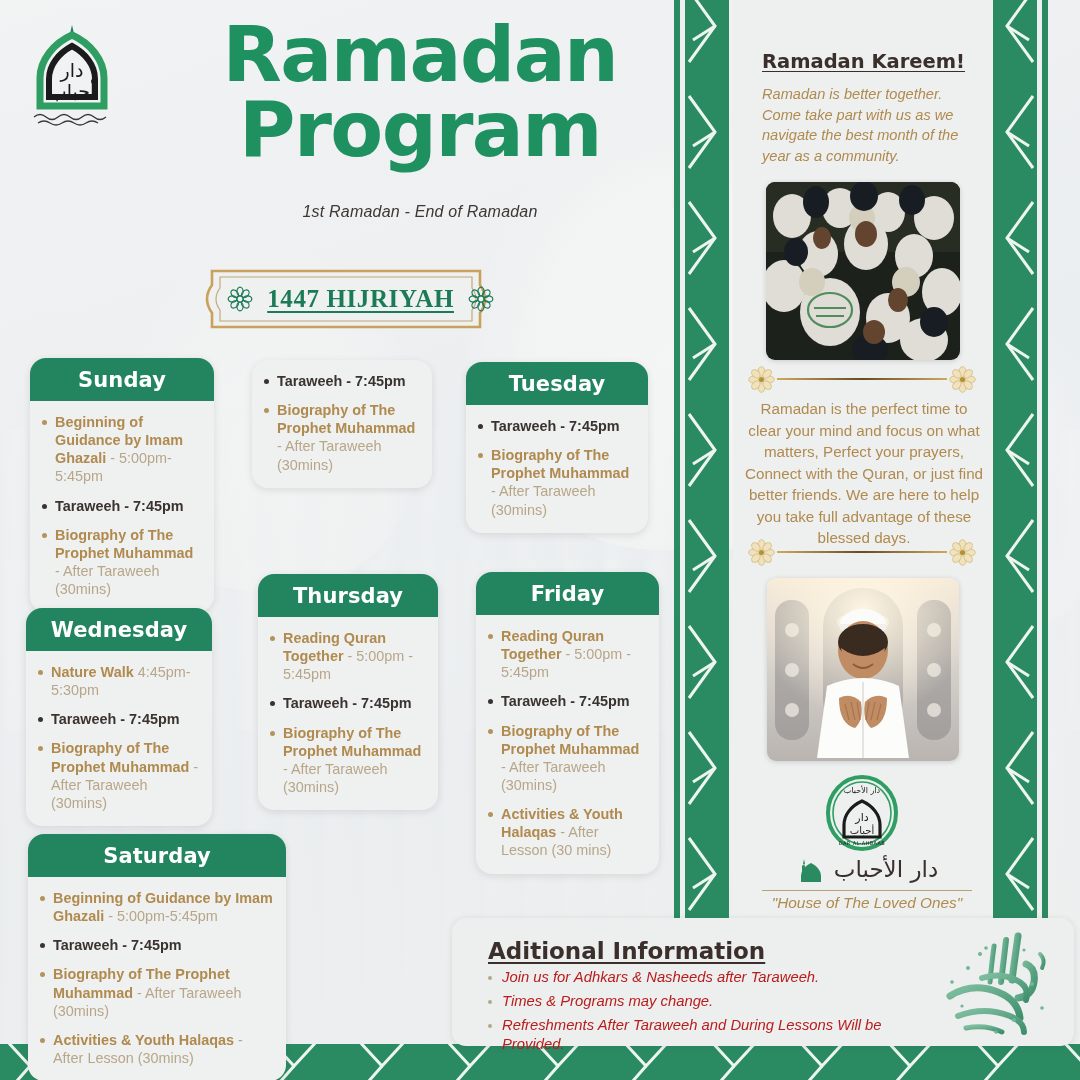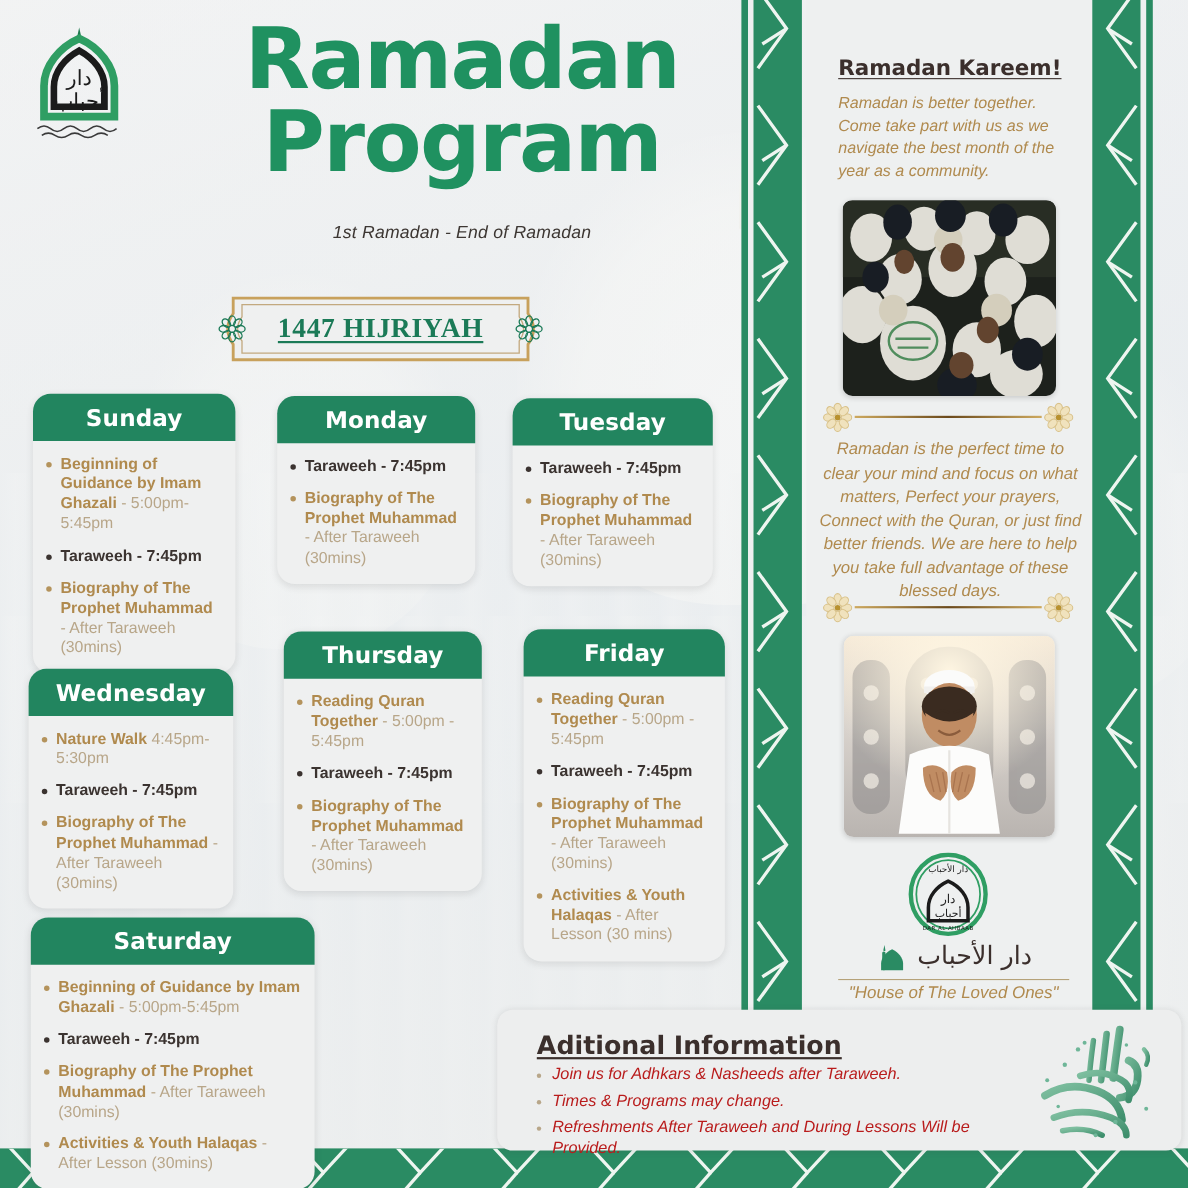--- a/index.html
+++ b/index.html
@@ -100,21 +100,21 @@
     color: #3d3733;
     letter-spacing: .2px;
   }
 
   
   .hij-wrap {
     position: absolute; left: 198px; top: 268px; width: 296px; height: 62px;
   }
   .hij-inner {
     position: absolute; inset: 0;
-    display: flex; align-items: center; justify-content: space-between;
+    display: flex; align-items: center; justify-content: flex-end;
     gap: 14px;
     z-index: 2;
   }
   .hij-text {
     font-family: "Liberation Serif", serif;
     font-weight: 700;
     font-size: 25px;
     letter-spacing: .6px;
     color: #1b7a57;
     text-decoration: underline;
@@ -211,21 +211,21 @@
   #divider-bottom { top: 538px; }
   .divider .bar {
     flex: 1 1 auto; height: 2px;
     background: linear-gradient(to right, #cda95f, #6b4a1c, #cda95f);
     margin: 0 2px;
   }
   .rosette { width: 27px; height: 27px; flex: 0 0 auto; }
 
   .side-para {
     position: absolute; left: 744px; top: 398px; width: 240px;
-    font-style: italic; font-size: 15.2px; line-height: 1.42;
+    font-size: 15.2px; line-height: 1.42;
     text-align: center; color: #b08a4e;
   }
 
   .side-logo {
     position: absolute; left: 820px; top: 775px; width: 84px; height: 80px;
   }
   .arabic-name {
     position: absolute; left: 762px; top: 855px; width: 210px;
     display: flex; align-items: center; justify-content: center; gap: 8px;
   }
@@ -455,21 +455,20 @@
           <span class="dot dark"></span>
           <span class="li-txt"><span class="k dark">Taraweeh - 7:45pm</span></span>
         </div>
         <div class="li">
           <span class="dot"></span>
           <span class="li-txt"><span class="k">Biography of The Prophet Muhammad</span><span class="v"> - After Taraweeh  (30mins)</span></span>
         </div>
       </div>
     </div>
   <div class="card" id="card-monday">
-      <div class="card-head">Monday</div>
       <div class="card-body">
         <div class="li">
           <span class="dot dark"></span>
           <span class="li-txt"><span class="k dark">Taraweeh - 7:45pm</span></span>
         </div>
         <div class="li">
           <span class="dot"></span>
           <span class="li-txt"><span class="k">Biography of The Prophet Muhammad</span><span class="v"> - After Taraweeh (30mins)</span></span>
         </div>
       </div>

